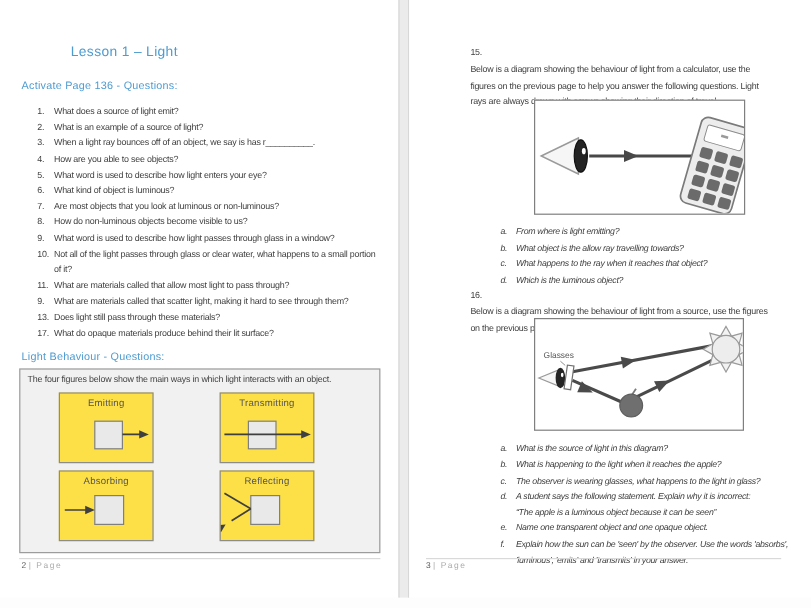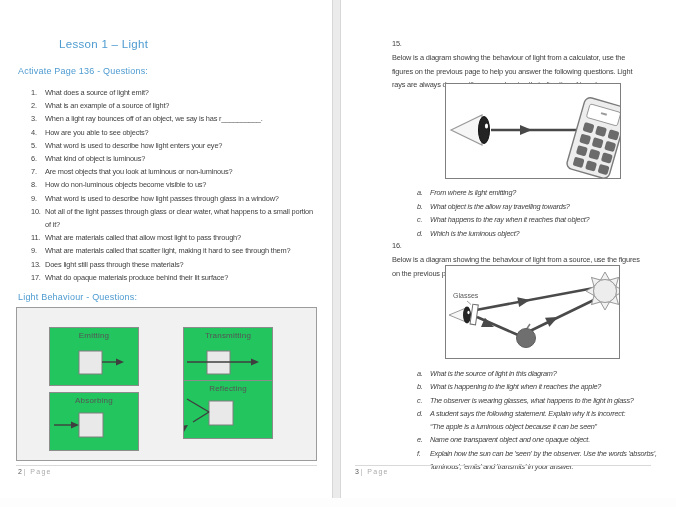--- a/index.html
+++ b/index.html
@@ -14,21 +14,21 @@
   .heading{color:#4e9bd0;font-weight:400;}
   .title{font-size:11.5px;letter-spacing:.3px;}
   .subhead{font-size:9px;letter-spacing:.2px;}
   .btxt{font-size:7.4px;letter-spacing:-.18px;color:#3f3f3f;line-height:13.2px;flex-direction:column;}
   .row{display:flex;align-items:flex-start;}
   .num{flex:0 0 14px;}
   .numwide{flex:0 0 13px;}
   .italic{font-style:italic;}
 
   .lb-box{background:#f1f1f1;border:1px solid #9c9c9c;box-sizing:border-box;}
-  .fig{position:absolute;width:90px;height:59px;background:#22c55e;border:1px solid #8c8c8c;box-sizing:border-box;}
+  .fig{position:absolute;width:79px;height:59px;background:#fde047;border:1px solid #8c8c8c;box-sizing:border-box;}
   .fig-label{display:block;text-align:center;margin-top:3px;font-size:8px;color:#555555;letter-spacing:.2px;}
   .fig svg{position:absolute;left:0;top:16px;}
 
   .diagram{background:#ffffff;border:1px solid #7f7f7f;box-sizing:border-box;}
 
   .footer-line{border-top:1px solid #d9d9d9;}
   .footer-text{font-size:7px;color:#595959;}
   .footer-text .pg{color:#ababab;letter-spacing:1.3px;}
 
   .caption{font-size:7.4px;letter-spacing:-.15px;color:#444444;}
@@ -99,20 +99,21 @@
         </div>
       <div class="row">
           <span class="num">17.</span>
           <span>What do opaque materials produce behind their lit surface?</span>
         </div>
     </div>
 
     <div class="abs heading subhead" style="left:18px;top:292px;">Light Behaviour - Questions:</div>
 
     <div class="abs lb-box" style="left:16px;top:307px;width:301px;height:154px;">
+      <div class="abs caption" style="left:6px;top:3px;width:290px;">The four figures below show the main ways in which light interacts with an object.</div>
 
       <div class="fig" style="left:32px;top:19px;">
         <span class="fig-label">Emitting</span>
         <svg width="77" height="41" viewBox="0 0 77 41">
           <rect x="29" y="7" width="23" height="23" fill="#e9e9e9" stroke="#7f7f7f"></rect>
           <line x1="52" y1="18" x2="69" y2="18" stroke="#3f3f3f" stroke-width="1.4"></line>
           <polygon points="74,18 66,14.5 66,21.5" fill="#3f3f3f"></polygon>
         </svg>
       </div>
 
@@ -127,21 +128,21 @@
 
       <div class="fig" style="left:32px;top:84px;">
         <span class="fig-label">Absorbing</span>
         <svg width="77" height="41" viewBox="0 0 77 41">
           <rect x="29" y="4" width="24" height="24" fill="#e9e9e9" stroke="#7f7f7f"></rect>
           <line x1="4" y1="16" x2="24" y2="16" stroke="#3f3f3f" stroke-width="1.4"></line>
           <polygon points="29,16 21,12.5 21,19.5" fill="#3f3f3f"></polygon>
         </svg>
       </div>
 
-      <div class="fig" style="left:166px;top:72px;">
+      <div class="fig" style="left:166px;top:84px;">
         <span class="fig-label">Reflecting</span>
         <svg width="77" height="41" viewBox="0 0 77 41">
           <rect x="25" y="4" width="24" height="24" fill="#e9e9e9" stroke="#7f7f7f"></rect>
           <line x1="3" y1="2" x2="25" y2="15" stroke="#3f3f3f" stroke-width="1.4"></line>
           <line x1="25" y1="15" x2="9" y2="25" stroke="#3f3f3f" stroke-width="1.4"></line>
           <polygon points="0,0 7,-3.5 7,3.5" fill="#3f3f3f" transform="translate(4,28) rotate(147)"></polygon>
         </svg>
       </div>
     </div>
 

